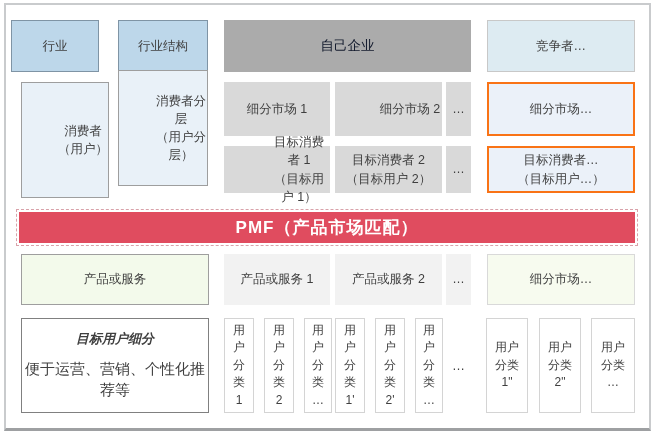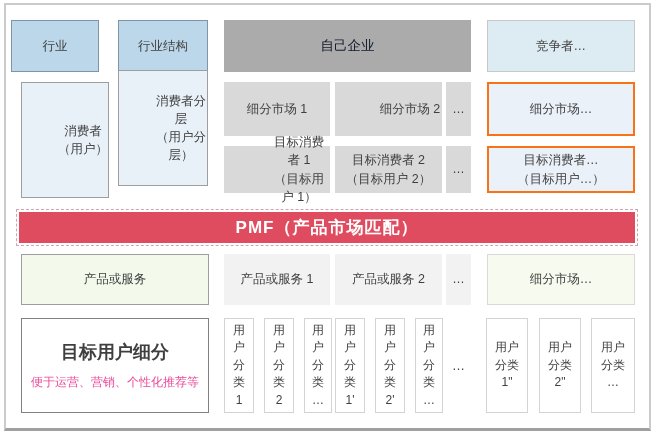--- a/index.html
+++ b/index.html
@@ -30,22 +30,22 @@
   .whitebox{background:#ffffff;border:1px solid #D4D4D4;font-size:12px;padding:2px;}
   .pmf-wrap{
     position:absolute;left:16px;top:209px;width:622px;height:37px;
     box-sizing:border-box;border:1px dashed #D9A2AA;padding:2px;
   }
   .pmf-inner{
     width:100%;height:100%;background:#E04C5F;color:#ffffff;
     display:flex;align-items:center;justify-content:center;
     font-weight:bold;font-size:17px;letter-spacing:1px;
   }
-  .seg-title{font-weight:bold;font-size:18px;color:#3F3F3F;margin-bottom:9px;}
-  .seg-sub{font-size:12px;color:#ec4899;}
+  .seg-title{font-weight:bold;font-size:13px;color:#3F3F3F;margin-bottom:9px;font-style:italic;}
+  .seg-sub{font-size:15px;color:#404040;}
   .dots-plain{
     position:absolute;left:446px;top:318px;width:25px;height:95px;
     display:flex;align-items:center;justify-content:center;color:#3F3F3F;font-size:13px;
   }
 </style>
 </head>
 <body>
 
 <div class="frame"></div>
 

